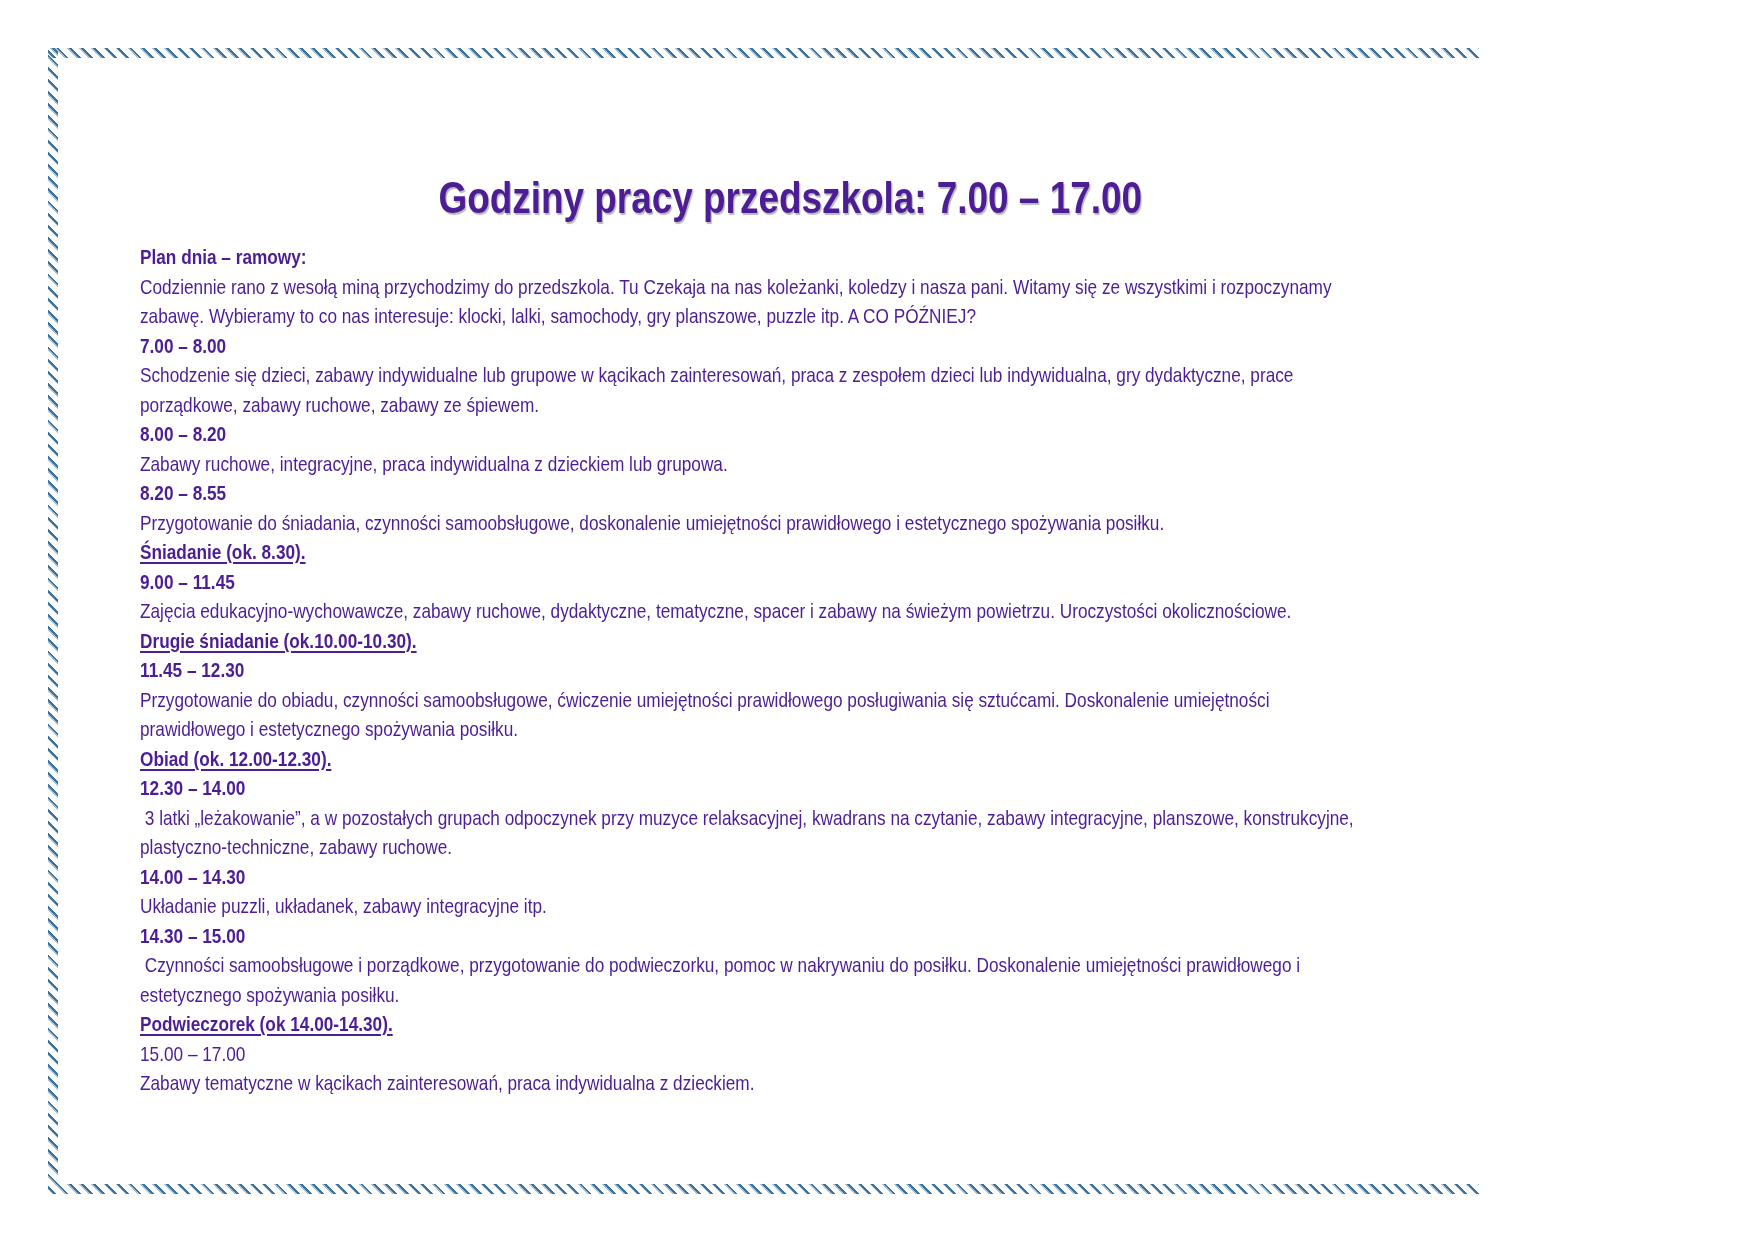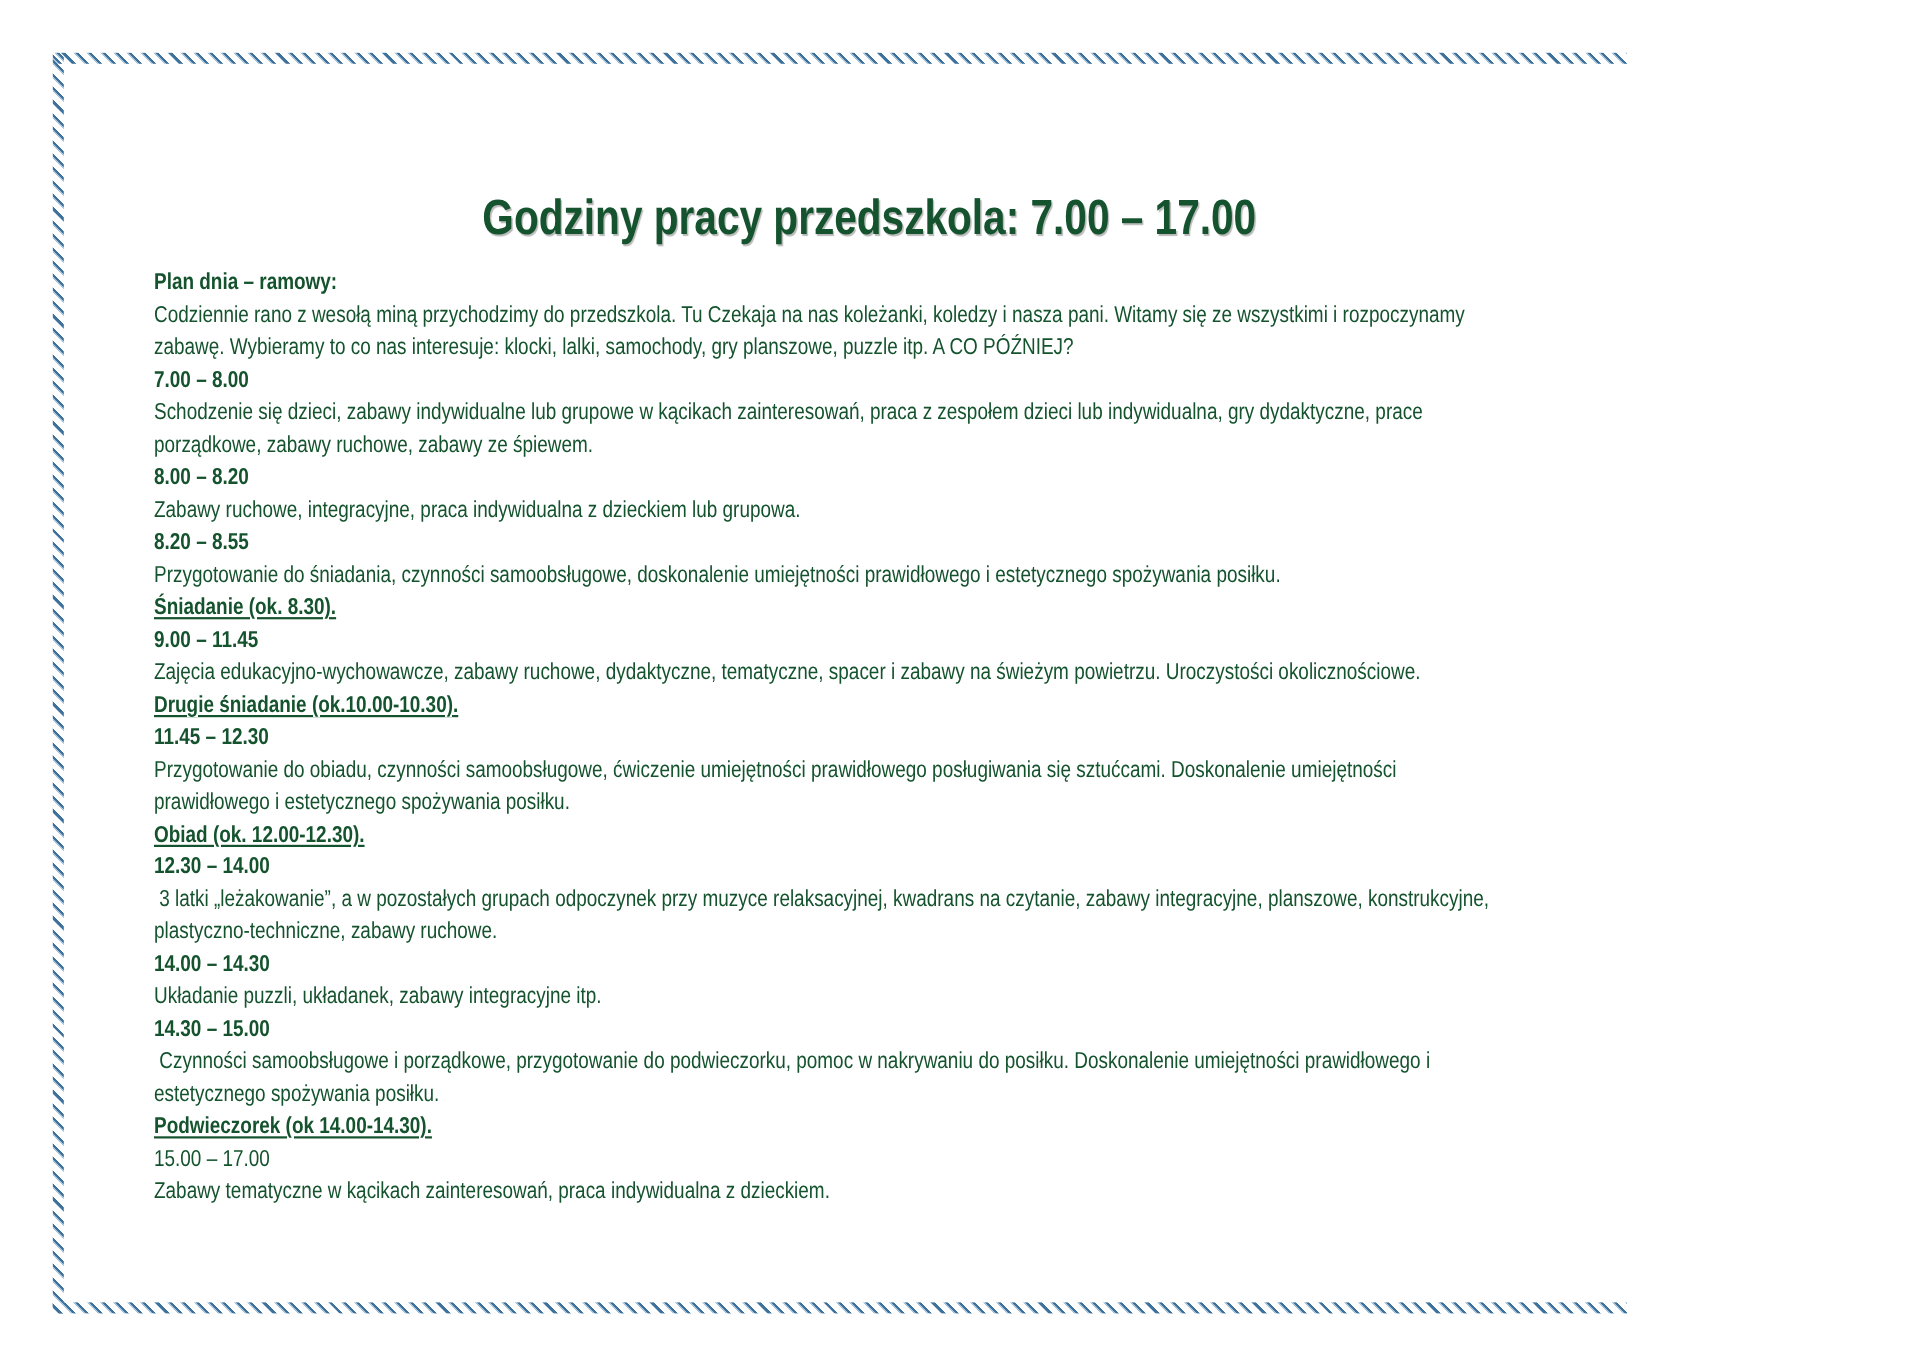--- a/index.html
+++ b/index.html
@@ -3,21 +3,21 @@
 <meta charset="utf-8">
 <style>
   html, body { margin: 0; padding: 0; background: #ffffff; }
   .page {
     position: relative;
     width: 1479px;
     height: 1241px;
     background: #ffffff;
     overflow: hidden;
     font-family: "Liberation Sans", "DejaVu Sans", sans-serif;
-    color: #14532d;
+    color: #4c1d95;
   }
 
   
   .bstrip { position: absolute; pointer-events: none; }
   .bstrip.h {
     left: 48px; width: 1658px; height: 10px;
     background: repeating-linear-gradient(45deg,
       transparent 0 3px,
       #a6c3d9 3px 4.2px,
       #3e719c 4.2px 6.2px,

